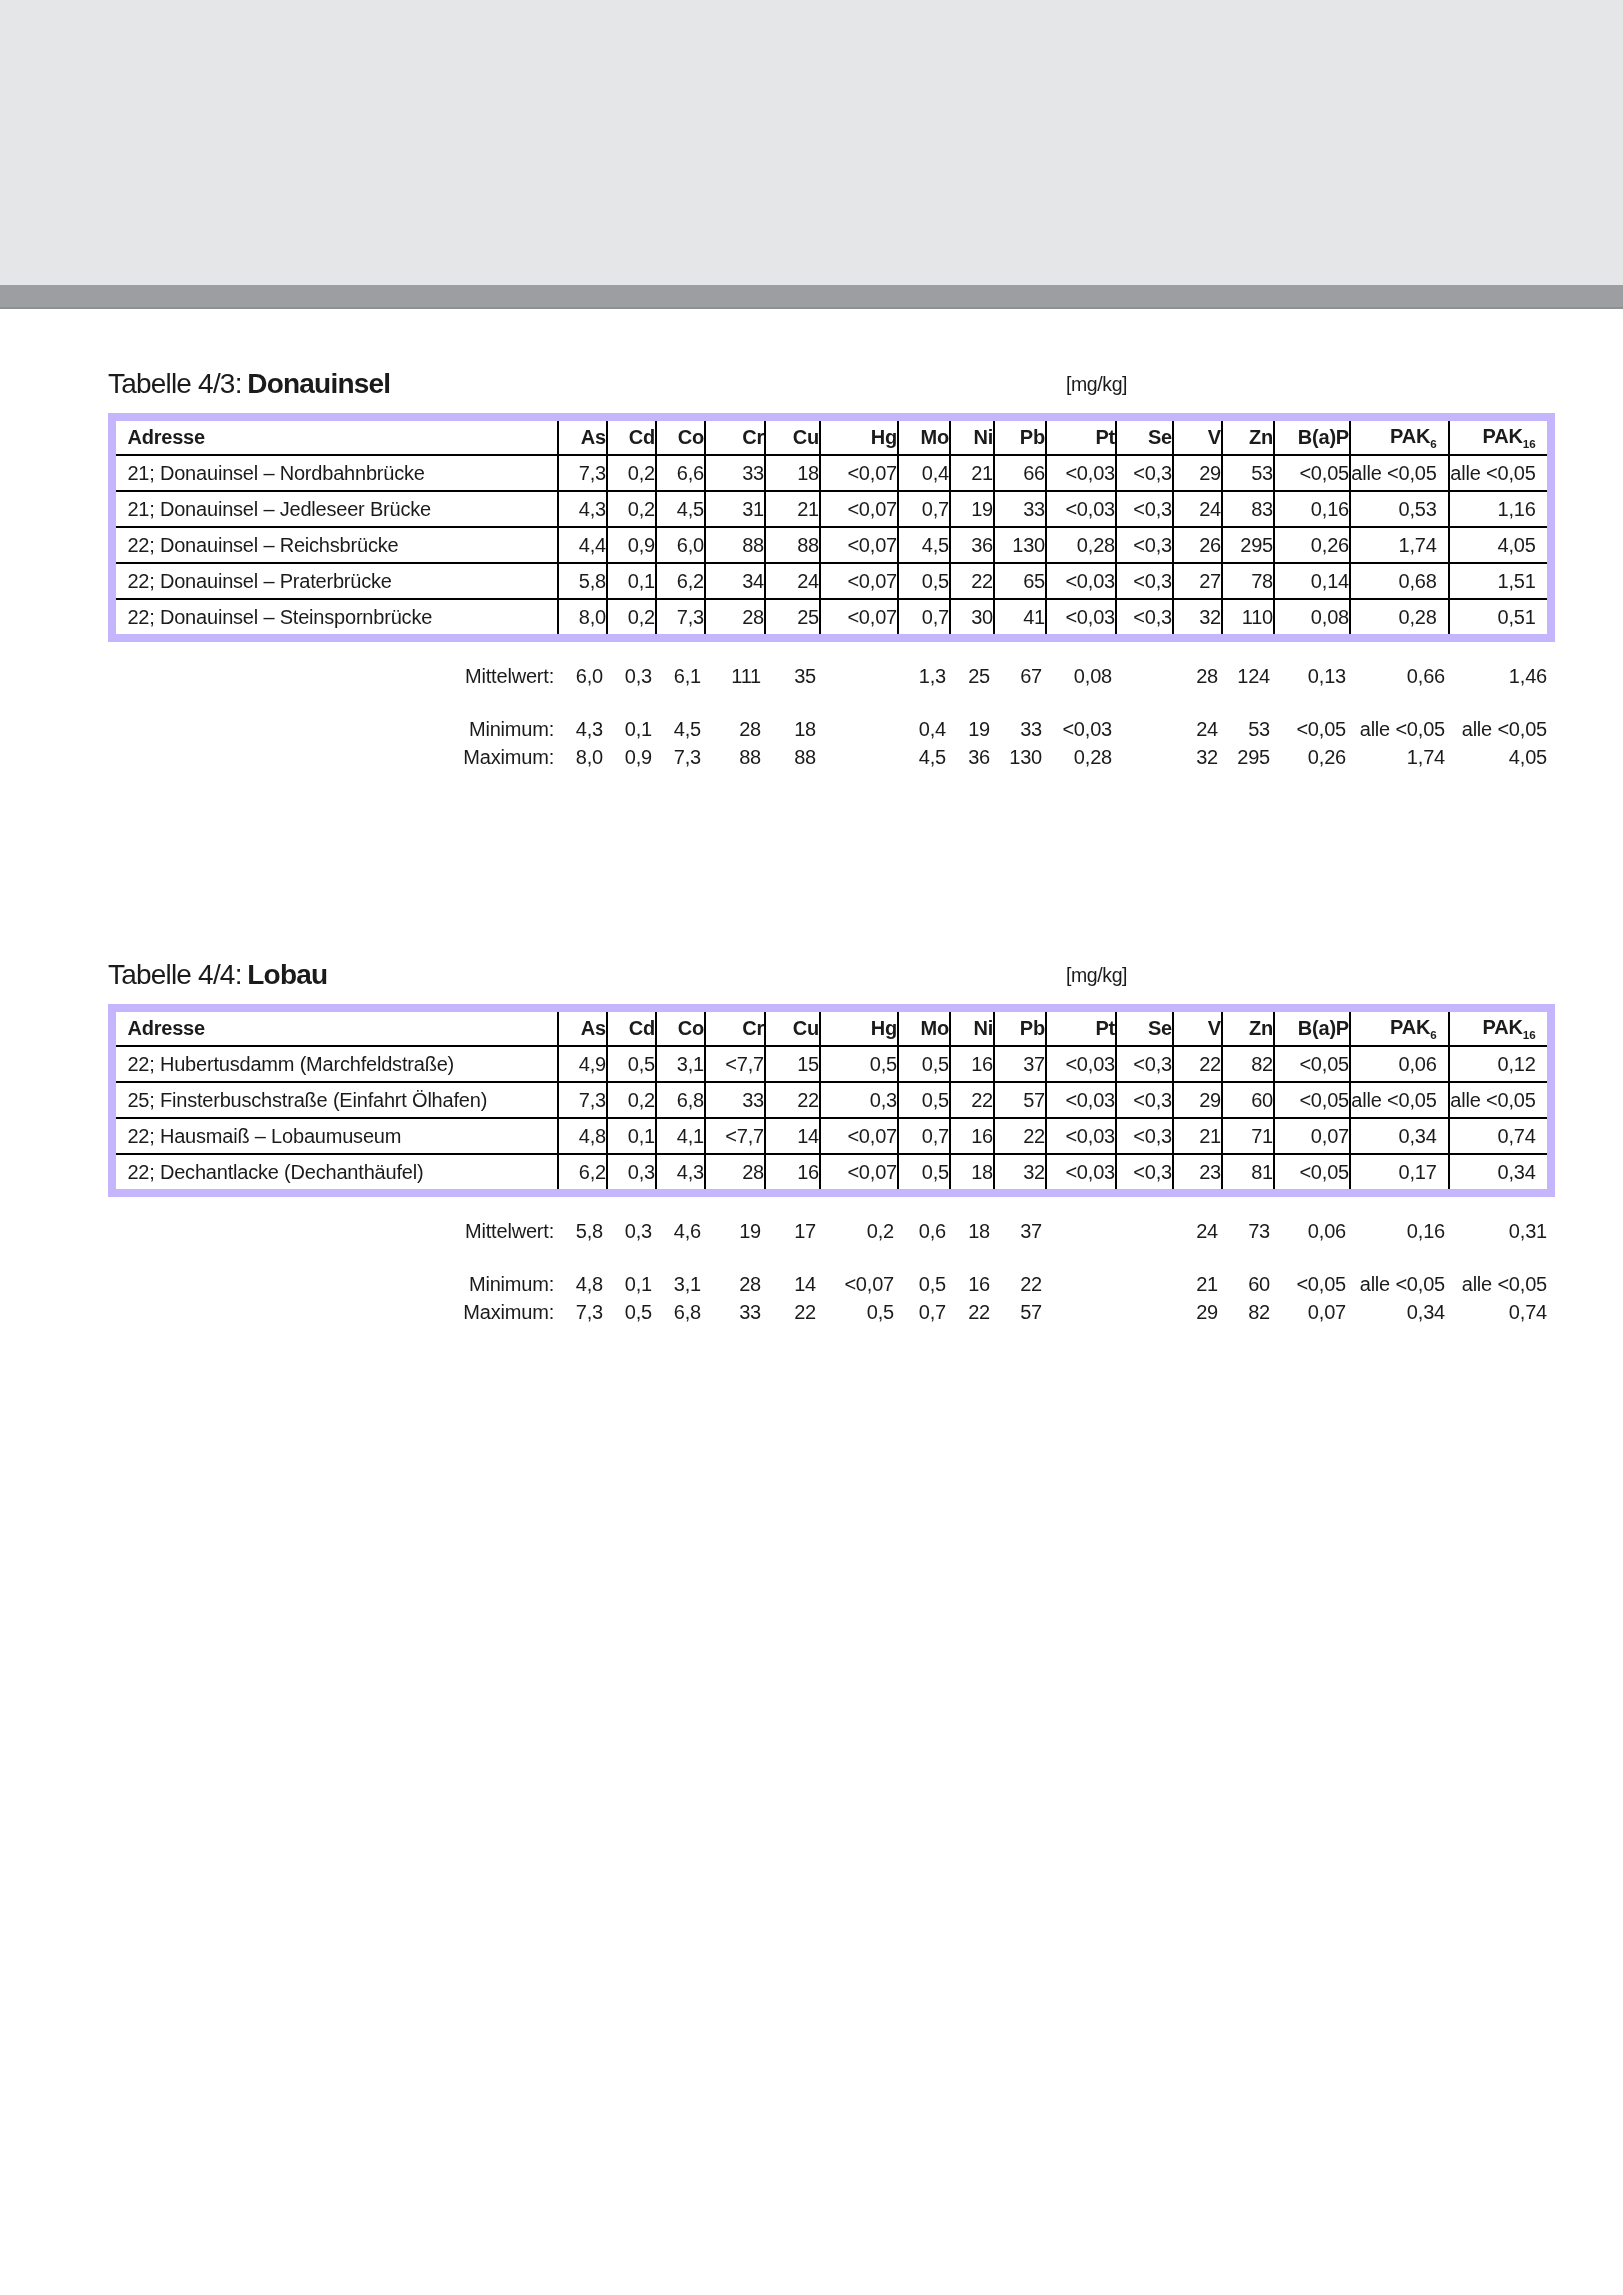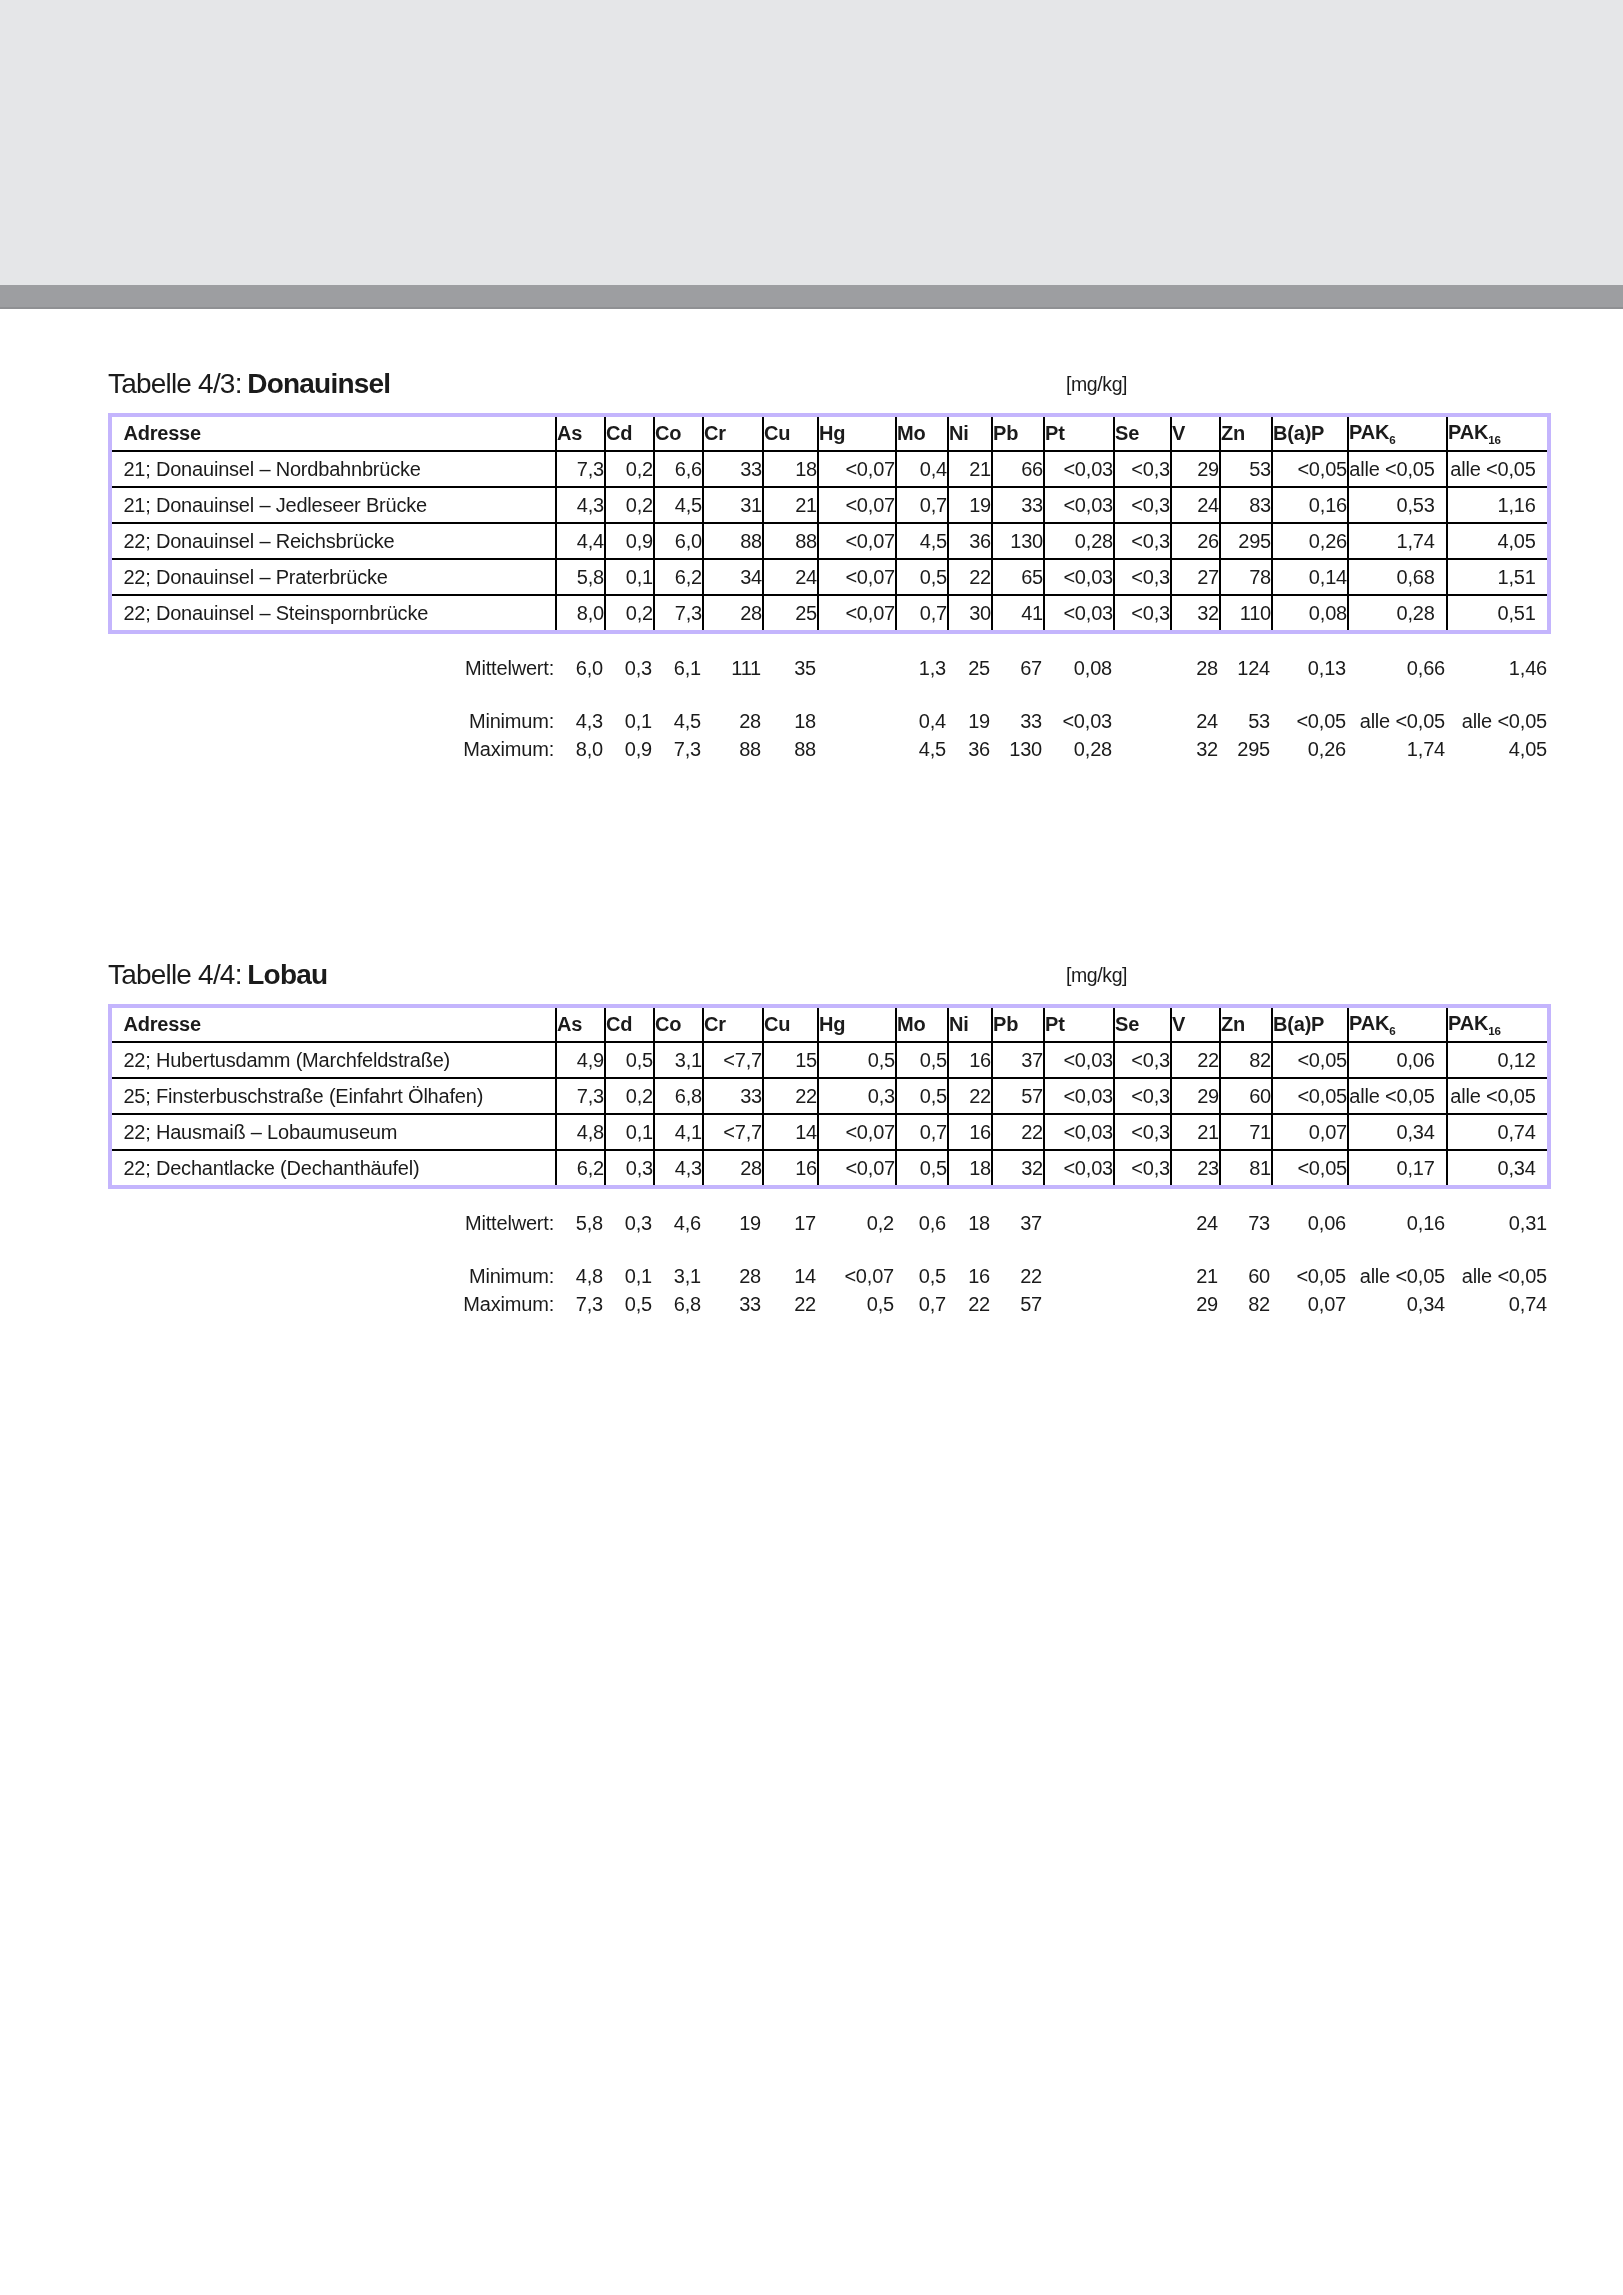--- a/index.html
+++ b/index.html
@@ -11,26 +11,26 @@
   .top-band{position:absolute;top:0;left:0;width:1623px;height:285px;}
   .divider-bar{position:absolute;top:285px;left:0;width:1623px;height:22px;border-bottom:2.4px solid #8f9093;}
   .table-section{position:absolute;left:108px;width:1438px;}
   .sec-0{top:365px;}
   .sec-1{top:956px;}
   .caption-row{position:relative;height:37px;margin-bottom:11.4px;white-space:nowrap;}
   .caption{font-size:28px;line-height:37px;letter-spacing:-0.8px;}
   .caption .bold{font-weight:bold;margin-left:5.7px;}
   .unit{position:absolute;left:926px;top:8px;font-size:19.5px;letter-spacing:-0.4px;margin-left:32px;}
   table{border-collapse:collapse;table-layout:fixed;width:1438px;}
-  .data-table{border:4px solid #c4b5fd;}
+  .data-table{border:8px solid #c4b5fd;}
   .data-table th,.data-table td{
     border:2.4px solid #000;overflow:hidden;white-space:nowrap;
     font-size:20px;padding:0;
   }
-  .data-table th{font-weight:bold;height:33px;text-align:left;}
+  .data-table th{font-weight:bold;height:33px;text-align:right;}
   .data-table td{height:34px;}
   th.addr-h{text-align:left;padding-left:11.4px;}
   td.addr{text-align:left;padding-left:11.4px;}
   .num{text-align:right;padding-right:13px;}
   td.pak,th.pak{padding-right:11.4px;}
   sub{font-size:0.58em;letter-spacing:0;}
   .summary-table{margin-top:18px;}
   .summary-table td{
     font-size:20px;white-space:nowrap;overflow:hidden;padding:0;height:32px;vertical-align:middle;
   }

